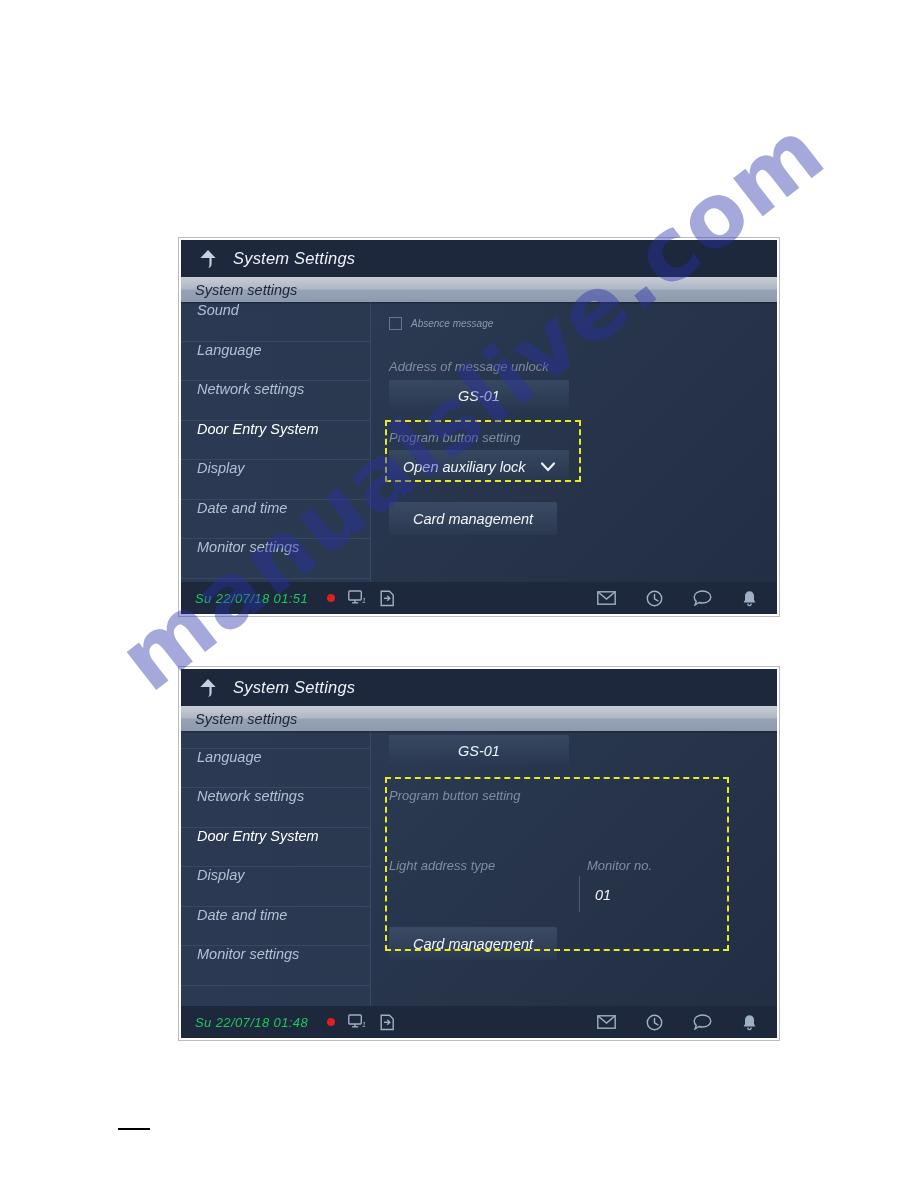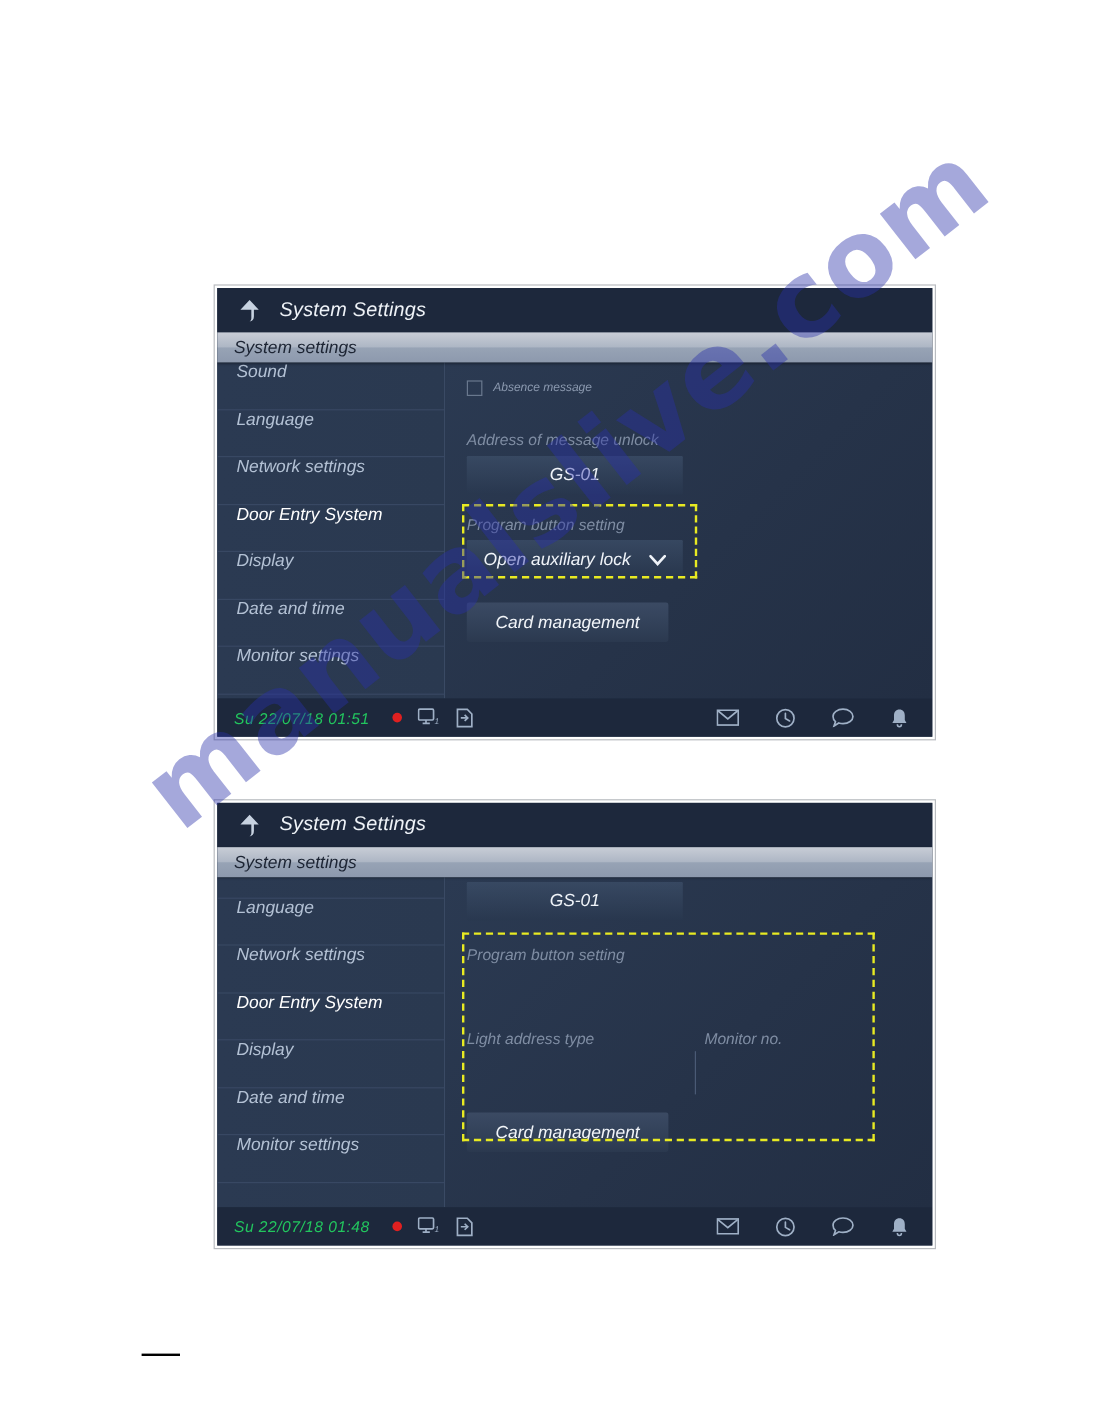--- a/index.html
+++ b/index.html
@@ -353,20 +353,23 @@
         <div class="field-box val-center" style="left:18px; top:4px; width:180px; height:32px;">
           <span class="field-value">GS-01</span>
         </div>
 
         <div class="field-label" style="left:18px; top:57px;">Program button setting</div>
 
         <div class="field-label" style="left:18px; top:127px;">Light address type</div>
 
         <div class="field-label" style="left:216px; top:127px;">Monitor no.</div>
         <div class="vdiv" style="left:208px; top:145px; height:36px;"></div>
+        <div class="field-box" style="left:210px; top:147px; width:168px; height:33px; padding-left:14px; background:transparent;">
+          <span class="field-value">01</span>
+        </div>
 
         <div class="btn-card" style="left:18px; top:196px; width:168px; height:33px;">Card management</div>
       </div>
     </div>
 
     <div class="statusbar">
       <span class="status-time">Su 22/07/18  01:48</span>
       <span class="dot-red"></span>
       <svg class="st-ico" width="18" height="16" viewBox="0 0 18 16">
         <rect x="0.8" y="1" width="12.5" height="9" rx="1" fill="none" stroke="#9fb0c6" stroke-width="1.4"></rect>

